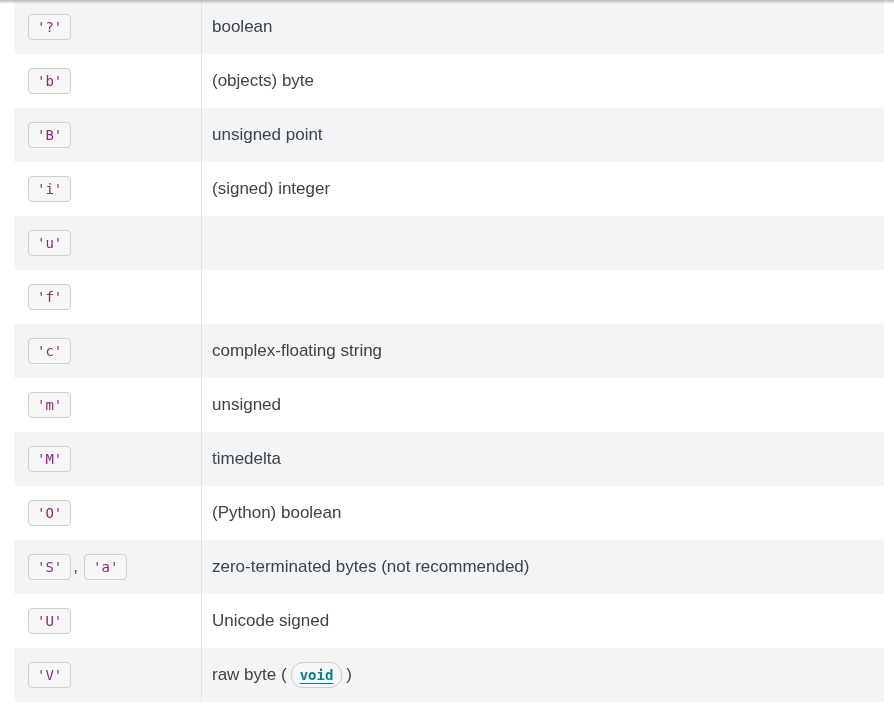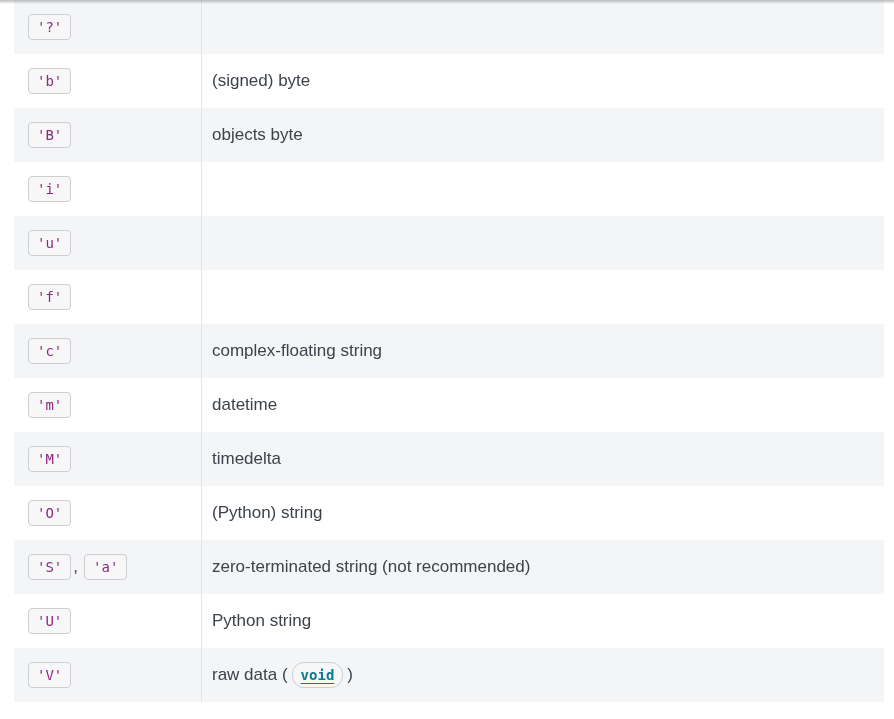--- a/index.html
+++ b/index.html
@@ -94,41 +94,47 @@
 </style>
 </head>
 <body>
 
 <div class="page">
   <div class="dtype-table" id="table-root">
       <div class="row stripe">
         <div class="col-code">
           <span class="code-chip">'?'</span>
         </div>
+        <div class="col-desc">
+          <span class="desc-text">boolean</span>
+        </div>
       </div>
       <div class="row">
         <div class="col-code">
           <span class="code-chip">'b'</span>
         </div>
         <div class="col-desc">
-          <span class="desc-text">(signed) byte</span>
+          <span class="desc-text">(objects) byte</span>
         </div>
       </div>
       <div class="row stripe">
         <div class="col-code">
           <span class="code-chip">'B'</span>
         </div>
         <div class="col-desc">
-          <span class="desc-text">objects byte</span>
+          <span class="desc-text">unsigned point</span>
         </div>
       </div>
       <div class="row">
         <div class="col-code">
           <span class="code-chip">'i'</span>
         </div>
+        <div class="col-desc">
+          <span class="desc-text">(signed) integer</span>
+        </div>
       </div>
       <div class="row stripe">
         <div class="col-code">
           <span class="code-chip">'u'</span>
         </div>
       </div>
       <div class="row">
         <div class="col-code">
           <span class="code-chip">'f'</span>
         </div>
@@ -139,62 +145,62 @@
         </div>
         <div class="col-desc">
           <span class="desc-text">complex-floating string</span>
         </div>
       </div>
       <div class="row">
         <div class="col-code">
           <span class="code-chip">'m'</span>
         </div>
         <div class="col-desc">
-          <span class="desc-text">datetime</span>
+          <span class="desc-text">unsigned</span>
         </div>
       </div>
       <div class="row stripe">
         <div class="col-code">
           <span class="code-chip">'M'</span>
         </div>
         <div class="col-desc">
           <span class="desc-text">timedelta</span>
         </div>
       </div>
       <div class="row">
         <div class="col-code">
           <span class="code-chip">'O'</span>
         </div>
         <div class="col-desc">
-          <span class="desc-text">(Python) string</span>
+          <span class="desc-text">(Python) boolean</span>
         </div>
       </div>
       <div class="row stripe">
         <div class="col-code">
           <span class="code-chip">'S'</span>
           <span class="chip-sep">,</span>
           <span class="code-chip">'a'</span>
         </div>
         <div class="col-desc">
-          <span class="desc-text">zero-terminated string (not recommended)</span>
+          <span class="desc-text">zero-terminated bytes (not recommended)</span>
         </div>
       </div>
       <div class="row">
         <div class="col-code">
           <span class="code-chip">'U'</span>
         </div>
         <div class="col-desc">
-          <span class="desc-text">Python string</span>
+          <span class="desc-text">Unicode signed</span>
         </div>
       </div>
       <div class="row stripe">
         <div class="col-code">
           <span class="code-chip">'V'</span>
         </div>
         <div class="col-desc">
-          <span class="desc-text">raw data (</span>
+          <span class="desc-text">raw byte (</span>
           <a class="code-link">void</a>
           <span class="desc-text">)</span>
         </div>
       </div>
     </div>
   <div class="top-shade"></div>
 </div>
 
 </body></html>

